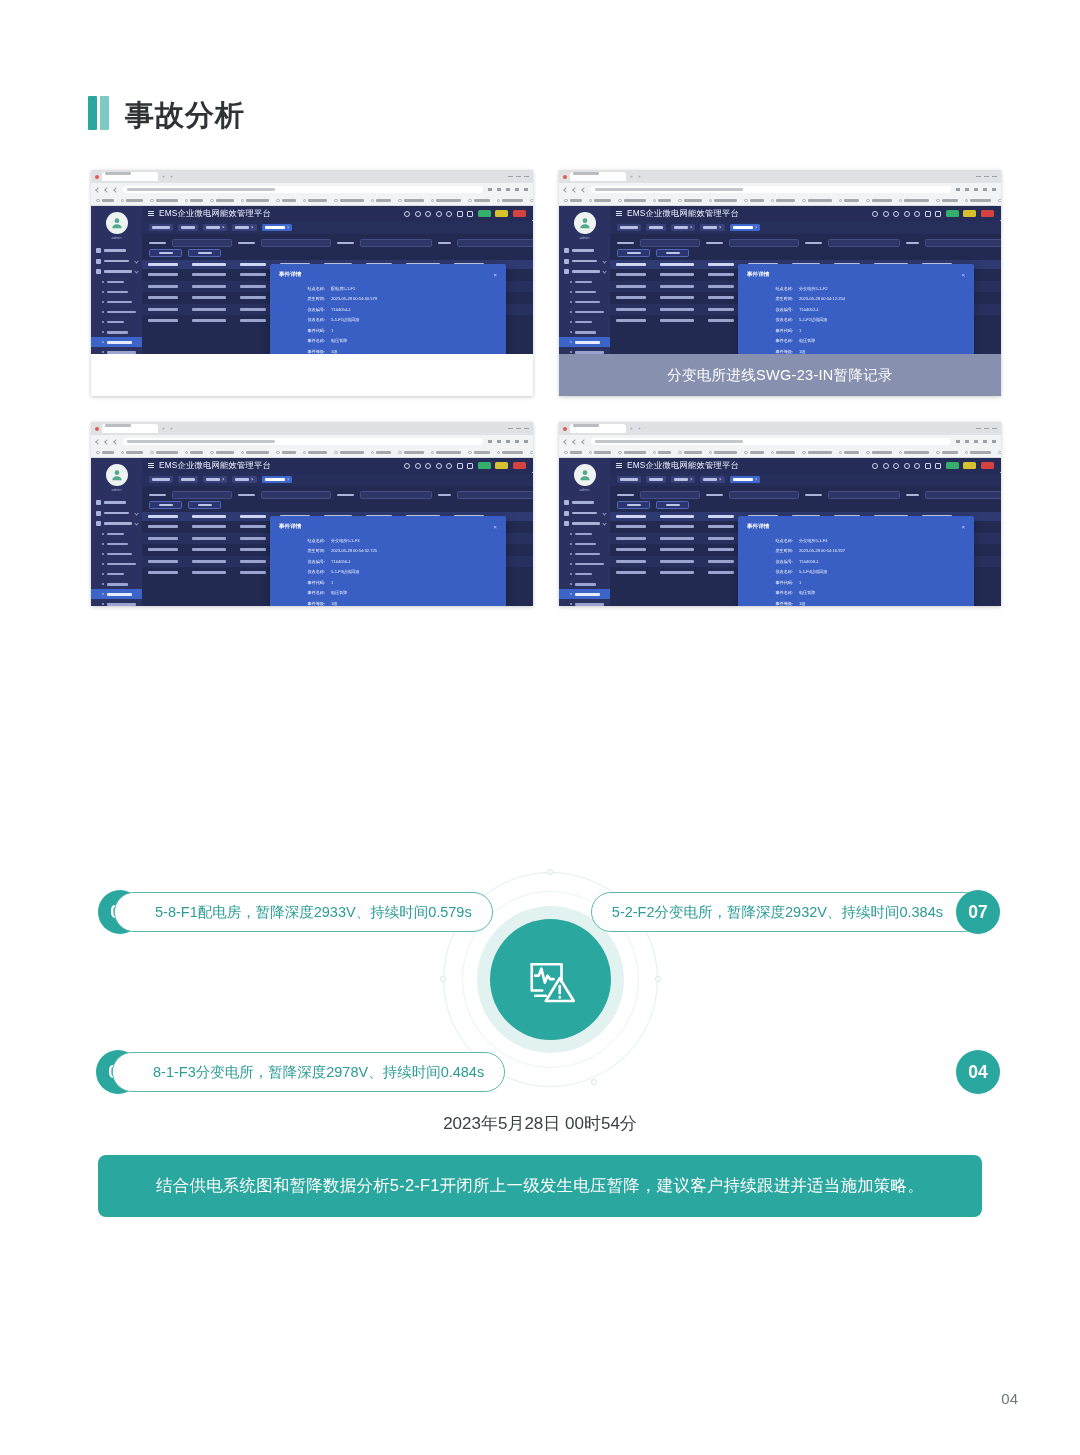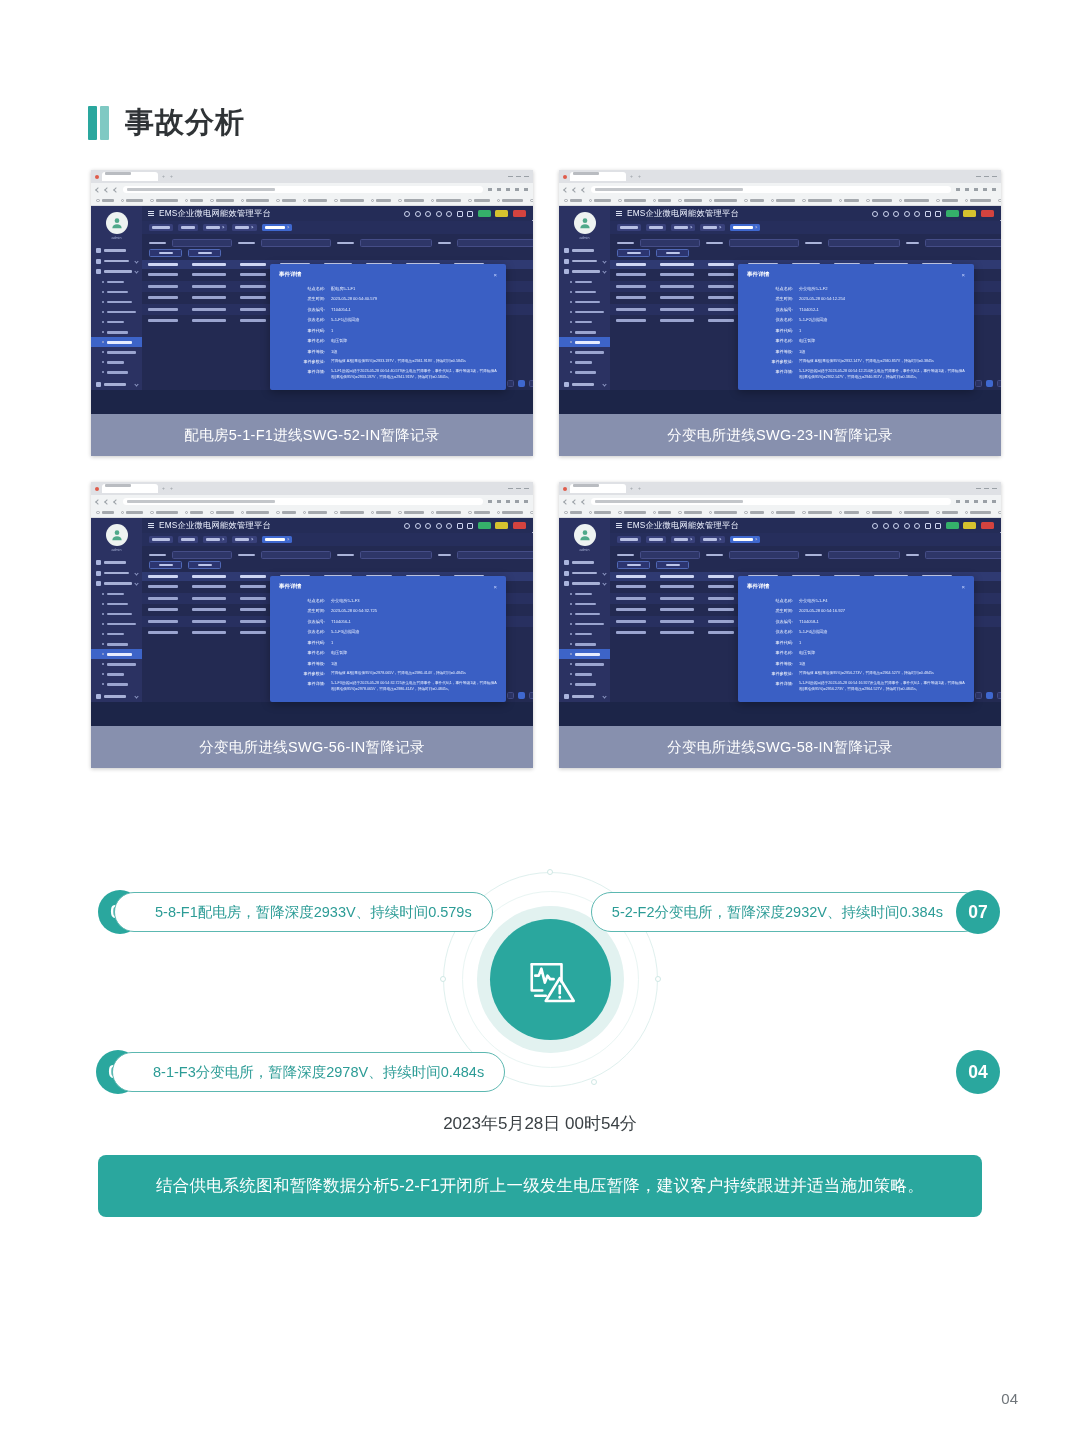--- a/index.html
+++ b/index.html
@@ -5,31 +5,31 @@
   * { box-sizing: border-box; margin: 0; padding: 0; }
   html, body {
     width: 1080px; height: 1455px;
     background: #ffffff;
     font-family: "Liberation Sans", "DejaVu Sans", sans-serif;
     overflow: hidden;
   }
   .page { position: relative; width: 1080px; height: 1455px; background:#fff; }
 
   
-  .title-row { position:absolute; left:88px; top:103px; display:flex; align-items:center; gap:16px; }
+  .title-row { position:absolute; left:88px; top:96px; display:flex; align-items:flex-start; gap:16px; }
   .title-bar { width:9px; height:34px; background:#2aa79e; border-radius:1px; }
   .title-bar.light { background:#7fc9c3; }
   .title-bars { display:flex; gap:3px; }
   .title-text { font-size:29px; font-weight:700; color:#2f3336; letter-spacing:1px; }
 
   
   .shots { position:absolute; left:91px; top:170px; width:910px;
            display:grid; grid-template-columns:442px 442px; gap:26px; }
   .shot { width:442px; background:#fff; box-shadow:0 1px 4px rgba(0,0,0,.22); }
-  .shot-img { position:relative; width:442px; height:244px; overflow:hidden; background:#1c2548; }
+  .shot-img { position:relative; width:442px; height:184px; overflow:hidden; background:#1c2548; }
   .shot-cap { height:42px; background:#8790ae; display:flex; align-items:center; justify-content:center;
               color:#ffffff; font-size:14.5px; letter-spacing:.3px; }
 
   
   .br-top { height:13px; background:#dfe1e5; display:flex; align-items:center; padding:0 4px; gap:3px; }
   .br-dot { width:4px; height:4px; border-radius:50%; background:#e05c4b; }
   .br-tab { width:56px; height:9px; background:#fff; border-radius:3px 3px 0 0; }
   .br-tabtxt { width:26px; height:3px; background:#b9bcc1; border-radius:1px; margin-left:3px;}
   .br-spacer { flex:1; }
   .br-wbtn { width:5px; height:1.5px; background:#9aa0a6; }
@@ -491,21 +491,20 @@
                     <div class="md-r">
                       <div class="md-k">事件详情:</div>
                       <div class="md-v small">5-1-F1进线回路于2023-05-28 00:54:40.579发生电压暂降事件，事件代码1，事件等级1级，暂降幅值A相(基准值95%)=2933.197V，暂降电压=2941.919V，持续时间=0.5845s。</div>
                     </div>
                   </div>
                 </div>
               </div>
             </div>
           </div>
         </div>
-        <div class="shot-cap">配电房5-1-F1进线SWG-52-IN暂降记录</div>
       </div>
       <div class="shot">
         <div class="shot-img">
           <div class="br-top">
             <div class="br-dot"></div>
             <div class="br-tab">
               <div class="br-tabtxt"></div>
             </div>
             <div style="width: 5px; height: 5px; color: rgb(154, 160, 166); font-size: 5px; line-height: 5px; text-align: center;">+</div>
             <div style="width: 5px; height: 5px; color: rgb(154, 160, 166); font-size: 5px; line-height: 5px; text-align: center;">+</div>
@@ -1171,21 +1170,20 @@
                     <div class="md-r">
                       <div class="md-k">事件详情:</div>
                       <div class="md-v small">5-1-F3进线回路于2023-05-28 00:54:32.725发生电压暂降事件，事件代码1，事件等级1级，暂降幅值A相(基准值95%)=2978.065V，暂降电压=2986.414V，持续时间=0.4845s。</div>
                     </div>
                   </div>
                 </div>
               </div>
             </div>
           </div>
         </div>
-        <div class="shot-cap">分变电所进线SWG-56-IN暂降记录</div>
       </div>
       <div class="shot">
         <div class="shot-img">
           <div class="br-top">
             <div class="br-dot"></div>
             <div class="br-tab">
               <div class="br-tabtxt"></div>
             </div>
             <div style="width: 5px; height: 5px; color: rgb(154, 160, 166); font-size: 5px; line-height: 5px; text-align: center;">+</div>
             <div style="width: 5px; height: 5px; color: rgb(154, 160, 166); font-size: 5px; line-height: 5px; text-align: center;">+</div>
@@ -1511,21 +1509,20 @@
                     <div class="md-r">
                       <div class="md-k">事件详情:</div>
                       <div class="md-v small">5-1-F4进线回路于2023-05-28 00:54:16.927发生电压暂降事件，事件代码1，事件等级1级，暂降幅值A相(基准值95%)=2956.273V，暂降电压=2964.527V，持续时间=0.4845s。</div>
                     </div>
                   </div>
                 </div>
               </div>
             </div>
           </div>
         </div>
-        <div class="shot-cap">分变电所进线SWG-58-IN暂降记录</div>
       </div>
     </div>
 
   <div class="info">
     <div class="rings">
       <div class="ring r1"></div>
       <div class="ring r2"></div>
       <div class="ring r3"></div>
       <div class="ring r4">
         <svg viewBox="0 0 64 64" fill="none" stroke="#ffffff" stroke-width="3" stroke-linecap="round" stroke-linejoin="round">

